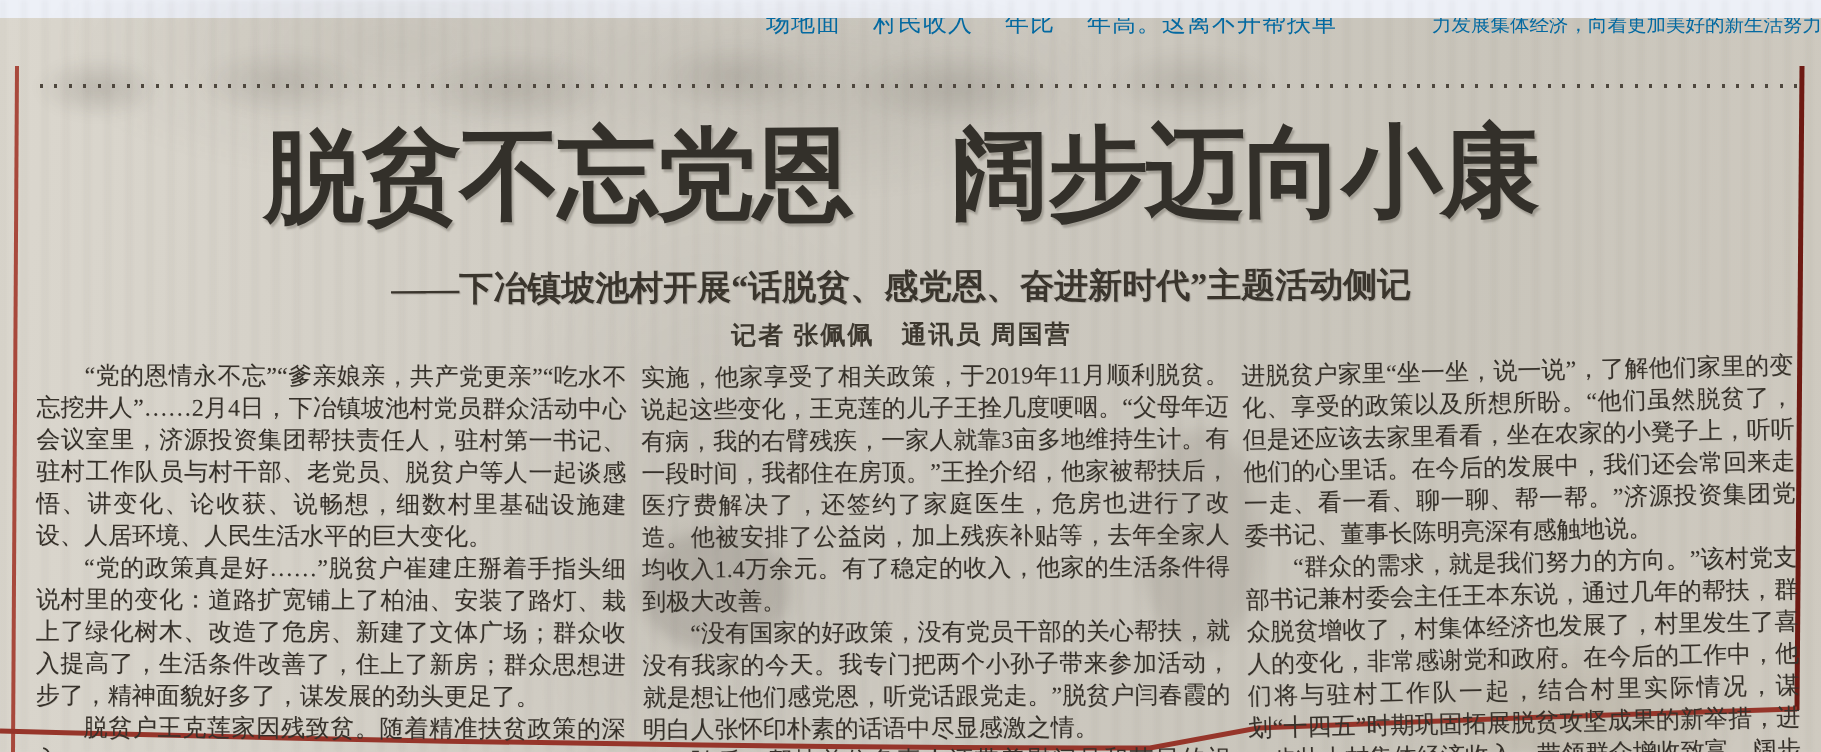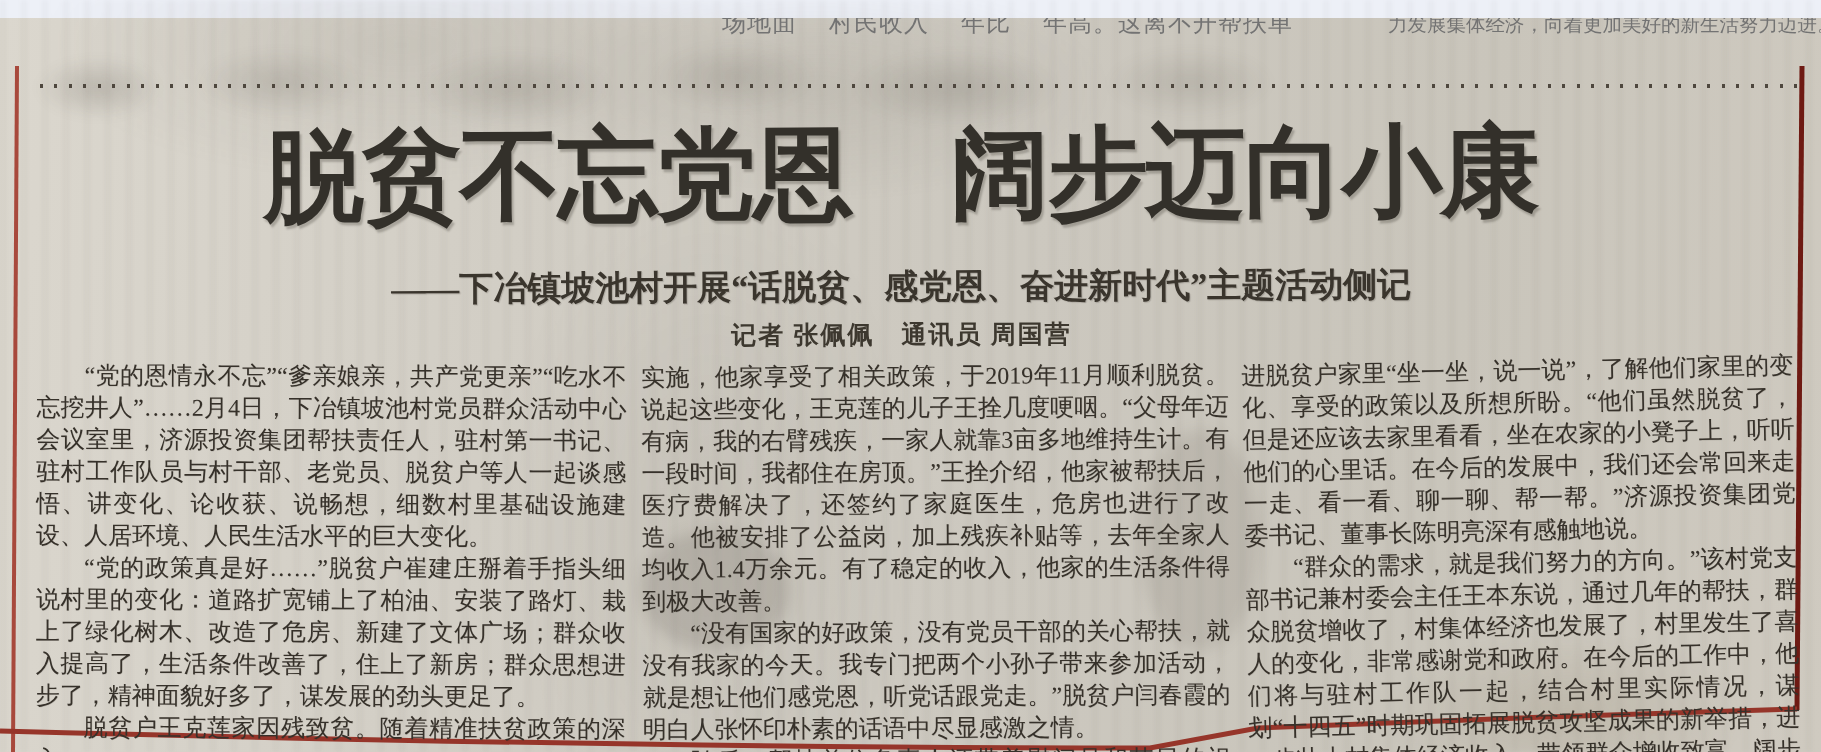--- a/index.html
+++ b/index.html
@@ -29,21 +29,21 @@
       radial-gradient(ellipse 90px 45px at 6% 60%,rgba(60,54,44,.18),rgba(0,0,0,0) 70%),
       radial-gradient(ellipse 120px 50px at 20% 55%,rgba(60,54,44,.14),rgba(0,0,0,0) 70%),
       radial-gradient(ellipse 140px 55px at 38% 60%,rgba(60,54,44,.15),rgba(0,0,0,0) 70%),
       radial-gradient(ellipse 120px 50px at 55% 50%,rgba(60,54,44,.13),rgba(0,0,0,0) 70%),
       radial-gradient(ellipse 150px 55px at 72% 60%,rgba(60,54,44,.15),rgba(0,0,0,0) 70%),
       radial-gradient(ellipse 120px 50px at 90% 55%,rgba(60,54,44,.13),rgba(0,0,0,0) 70%);
     filter:blur(5px);
   }
   
   .top-strip{position:absolute;left:0;top:18px;width:1821px;height:22px;overflow:hidden;}
-  .top-frag{position:absolute;top:0;color:#737373;white-space:nowrap;}
+  .top-frag{position:absolute;top:0;color:#0369a1;white-space:nowrap;margin-left:44px;}
   .top-frag-left{left:722px;font-size:24px;transform:translateY(-11px);letter-spacing:1px;}
   .top-frag-right{left:1388px;font-size:19.5px;transform:translateY(-7px);}
   
   .dotted-divider{
     position:absolute;left:40px;top:84px;width:1758px;height:4px;
     background:repeating-linear-gradient(90deg,#4e473e 0 3px,rgba(0,0,0,0) 3px 14.5px);
   }
   .border-svg{position:absolute;left:0;top:0;}
   
   .head-block{position:absolute;left:0;top:0;width:1821px;transform:rotate(-.25deg);}

